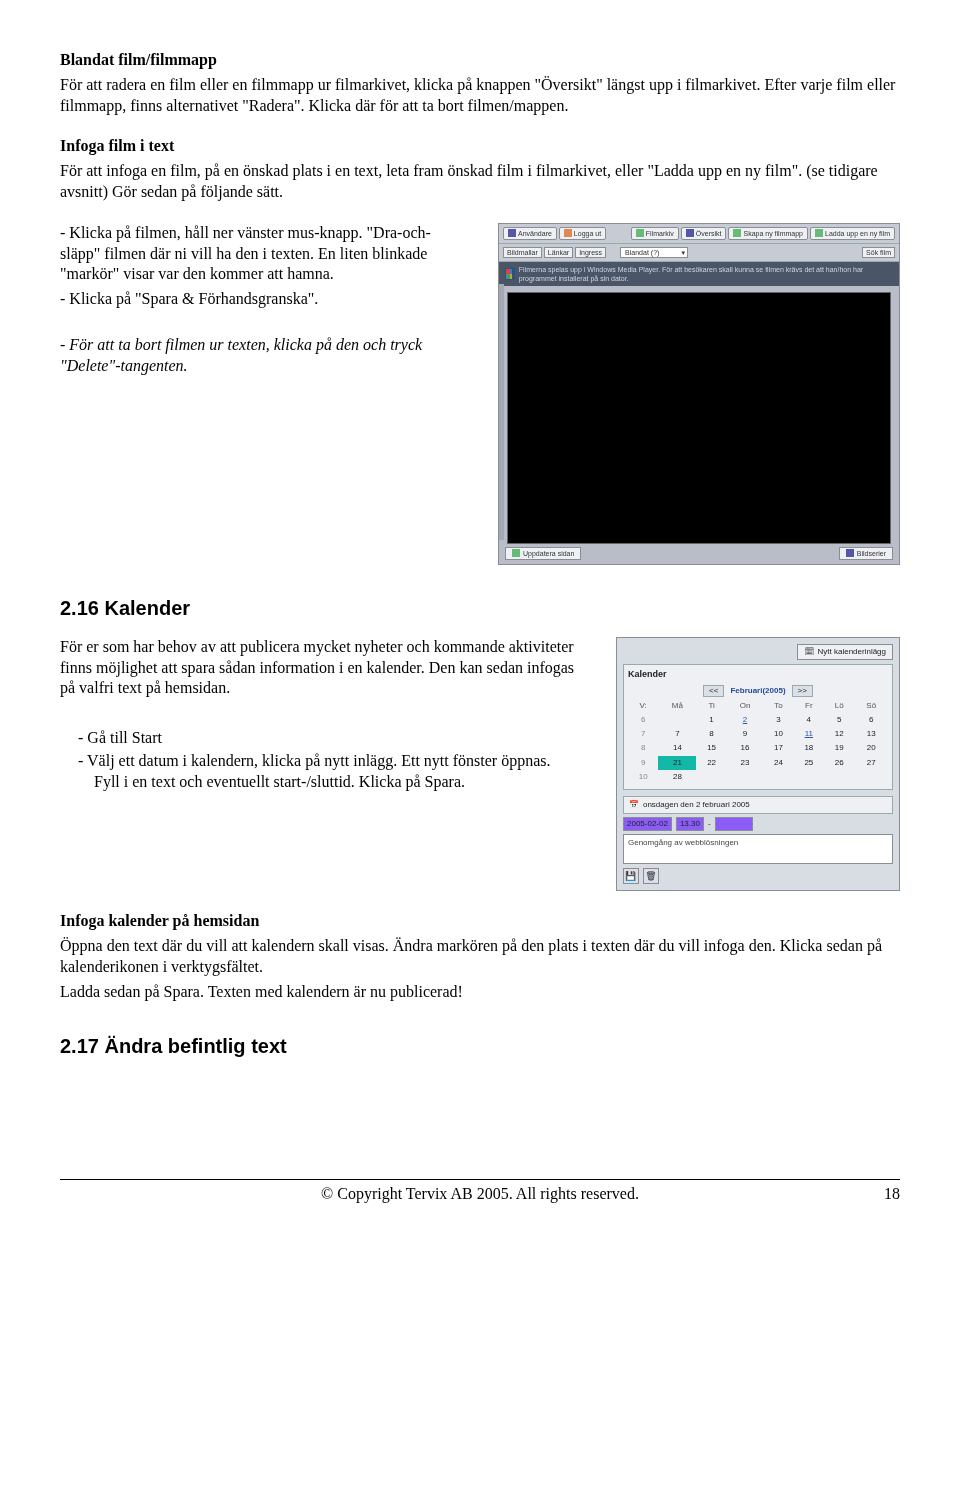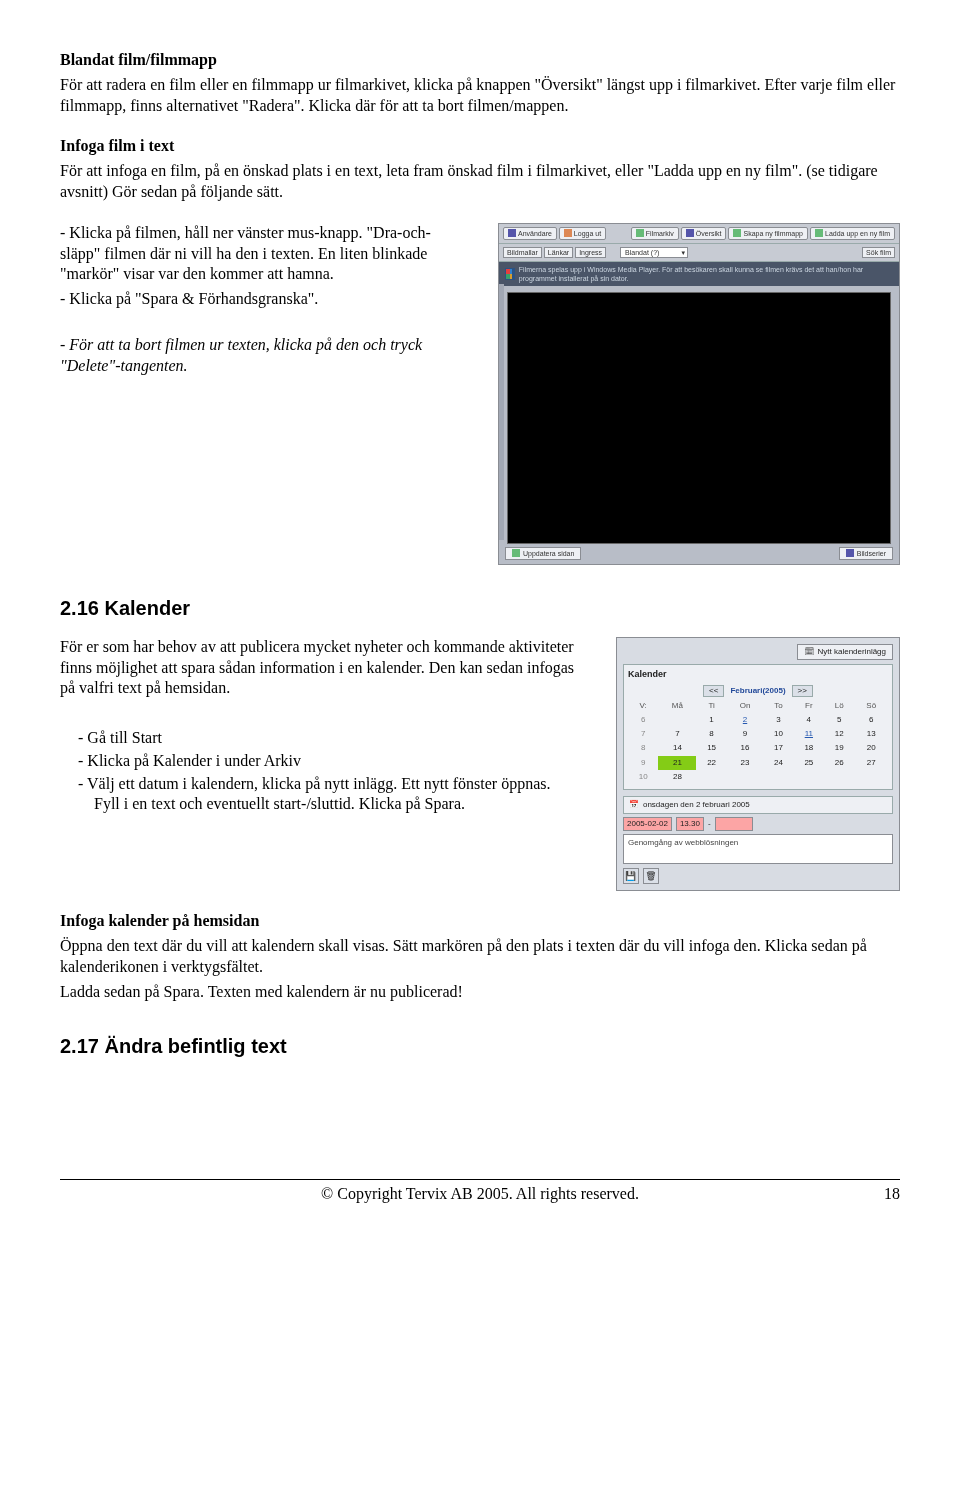--- a/index.html
+++ b/index.html
@@ -118,28 +118,28 @@
   display: flex; align-items: center; justify-content: center;
   gap: 6px; margin-bottom: 3px; font-size: 8px;
 }
 .shot2 .nav { background: #dbe0e8; border: 1px solid #9aa; padding: 0 5px; font-size: 8px; }
 .shot2 .month { color: #234a9a; font-weight: bold; }
 .shot2 table { width: 100%; border-collapse: collapse; font-size: 8px; }
 .shot2 th { color: #555; font-weight: normal; text-align: center; padding: 1px 0; }
 .shot2 td { text-align: center; padding: 2px 0; }
 .shot2 .wk { color: #888; }
 .shot2 td.link { color: #2558b0; text-decoration: underline; }
-.shot2 td.hl { background: #84cc16; }
+.shot2 td.hl { background: #14b8a6; }
 .shot2 .eventhdr {
   background: #eef0f4; border: 1px solid #9aa;
   padding: 3px 5px; font-size: 8px; display: flex; gap: 4px; align-items: center;
   margin-bottom: 3px;
 }
 .shot2 .fieldrow { display: flex; gap: 4px; align-items: center; font-size: 8px; margin-bottom: 3px; }
-.shot2 .inp { background: #fca5a5; border: 1px solid #8a8d93; padding: 1px 3px; }
+.shot2 .inp { background: #8b5cf6; border: 1px solid #8a8d93; padding: 1px 3px; }
 .shot2 .desc { background: #fff; border: 1px solid #8a8d93; padding: 3px 4px; font-size: 8px; color: #444; min-height: 22px; }
 .shot2 .icrow { display: flex; gap: 4px; margin-top: 4px; }
 .shot2 .ic2 { width: 14px; height: 14px; background: #dbe0e8; border: 1px solid #8a8d93; display: flex; align-items: center; justify-content: center; font-size: 9px; }
 
 
 .footer {
   margin-top: 120px;
   border-top: 1px solid #000;
   padding-top: 4px;
   display: flex;
@@ -228,21 +228,20 @@
 </div>
 
 <h2>2.16   Kalender</h2>
 
 <div class="flex-row block">
   <div class="left-col">
     <p>För er som har behov av att publicera mycket nyheter och kommande aktiviteter finns möjlighet att spara sådan information i en kalender. Den kan sedan infogas på valfri text på hemsidan.</p>
     <br>
     <ul class="dash">
       <li>Gå till Start</li>
-      <li>Klicka på Kalender i under Arkiv</li>
       <li>
         <span>Välj ett datum i kalendern, klicka på nytt inlägg. Ett nytt fönster öppnas.</span><br>
         <span>Fyll i en text och eventuellt start-/sluttid. Klicka på Spara.</span>
       </li>
     </ul>
   </div>
   <div class="right-col">
     <div class="shot2">
       <div class="hdrbtn">
         <span class="b">
@@ -338,21 +337,21 @@
       <div class="icrow">
         <span class="ic2">💾</span>
         <span class="ic2">🗑</span>
       </div>
     </div>
   </div>
 </div>
 
 <div class="block">
   <p class="bold">Infoga kalender på hemsidan</p>
-  <p>Öppna den text där du vill att kalendern skall visas. Sätt markören på den plats i texten där du vill infoga den. Klicka sedan på kalenderikonen i verktygsfältet.</p>
+  <p>Öppna den text där du vill att kalendern skall visas. Ändra markören på den plats i texten där du vill infoga den. Klicka sedan på kalenderikonen i verktygsfältet.</p>
   <p>Ladda sedan på Spara. Texten med kalendern är nu publicerad!</p>
 </div>
 
 <h2>2.17   Ändra befintlig text</h2>
 
 <div class="footer">
   <span style="width:30px"></span>
   <span class="c">© Copyright Tervix AB 2005. All rights reserved.</span>
   <span class="n">18</span>
 </div>

